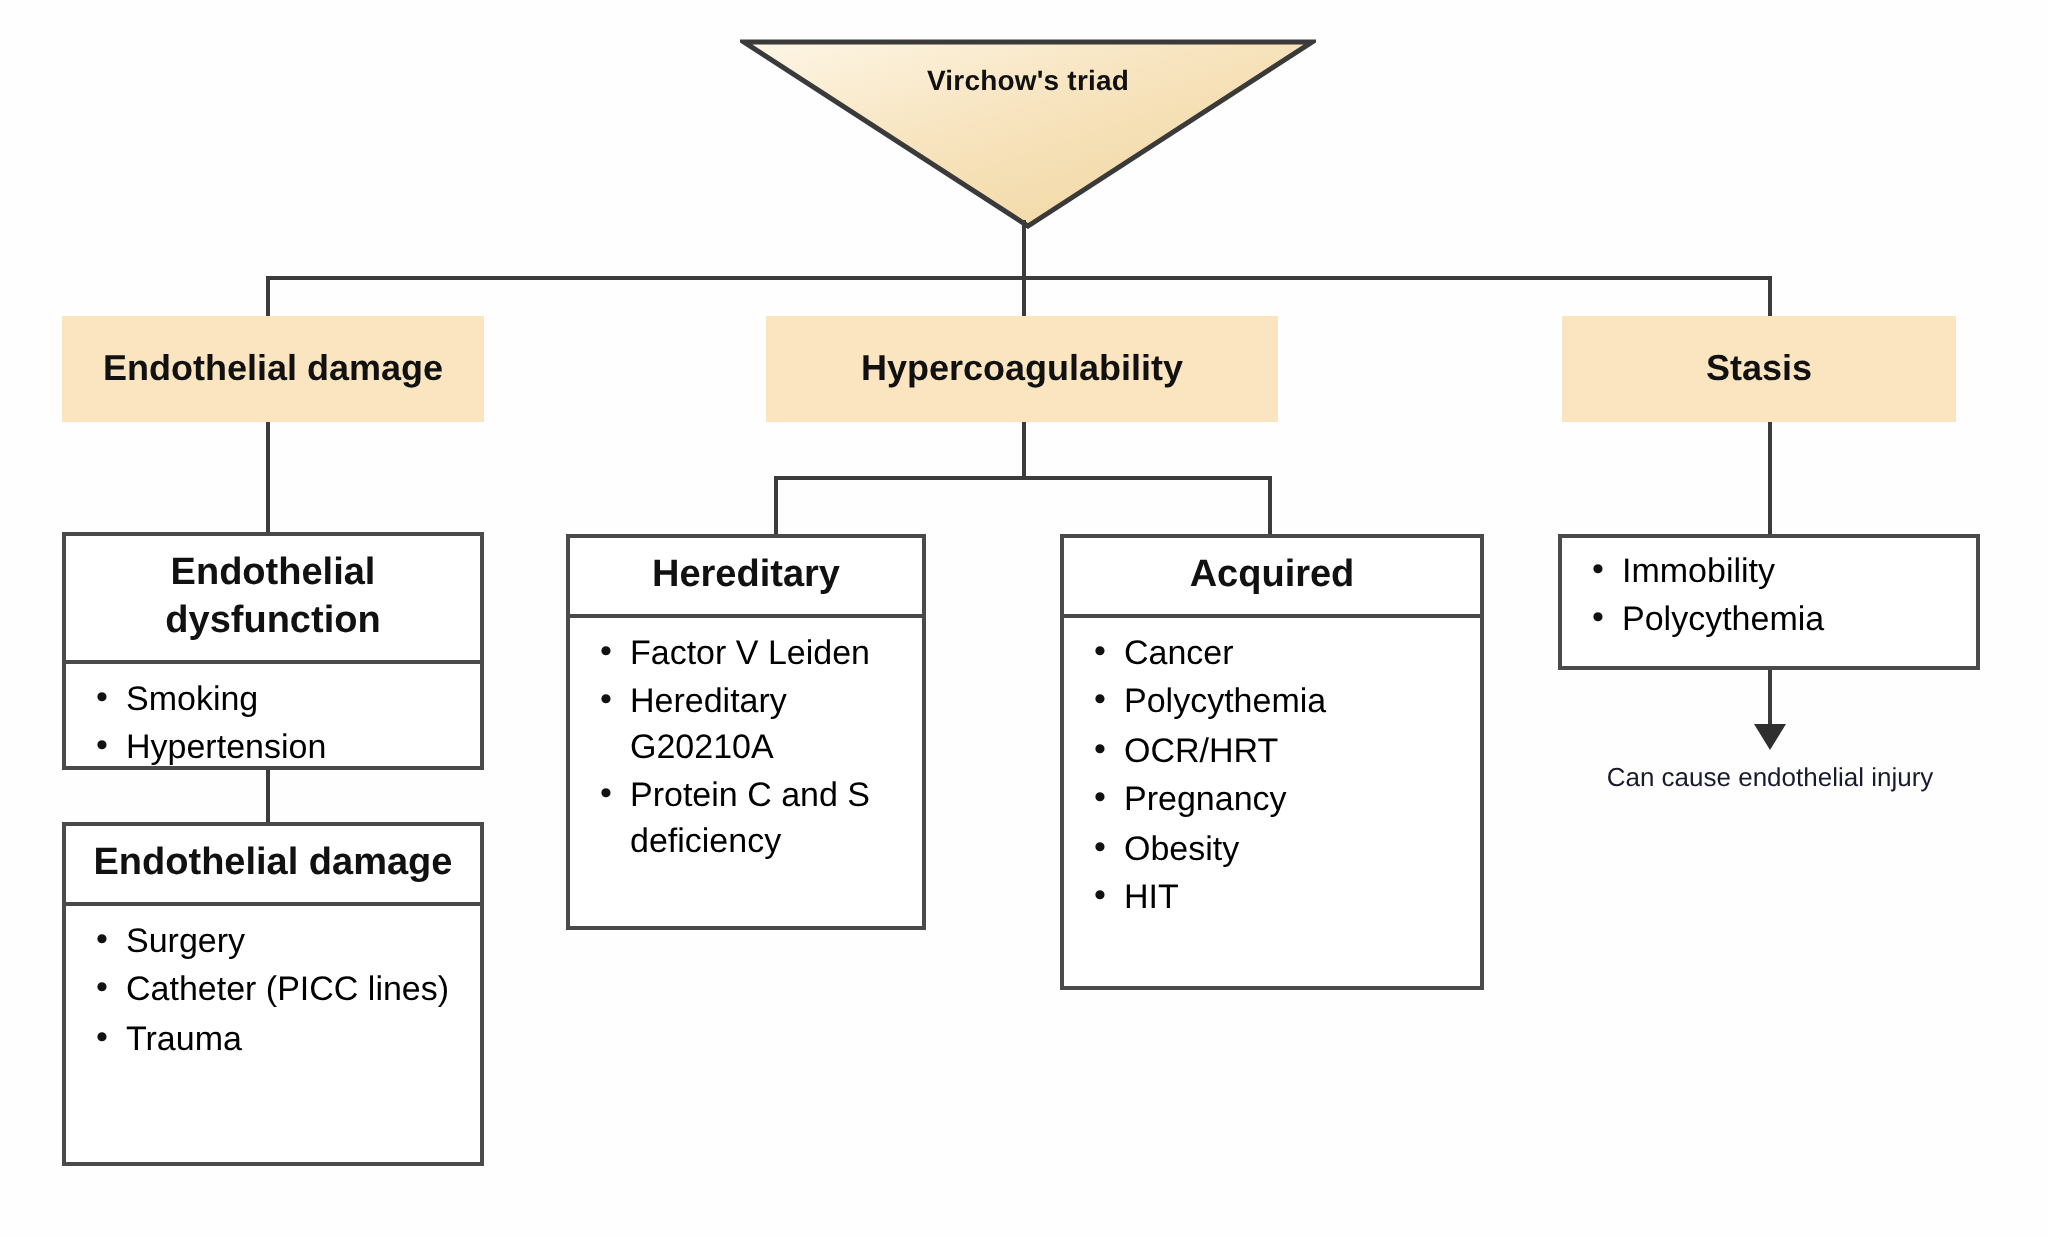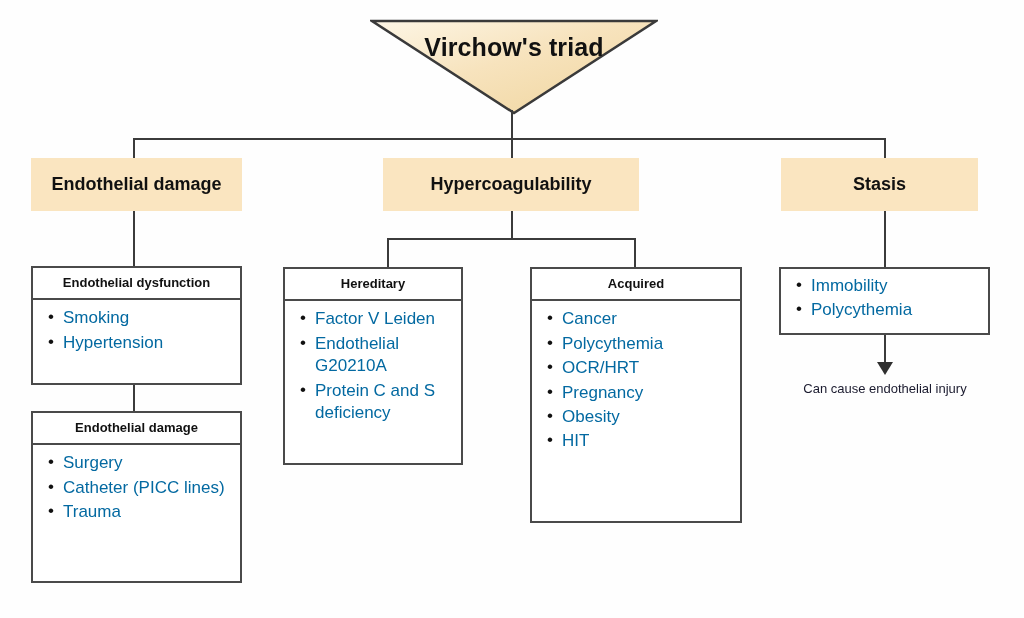--- a/index.html
+++ b/index.html
@@ -24,21 +24,21 @@
     width: 288px;
     height: 98px;
   }
   .triad-svg { display: block; }
   .triad-label {
     position: absolute;
     left: 0;
     top: 14px;
     width: 288px;
     text-align: center;
-    font-size: 25px;
+    font-size: 14px;
     font-weight: bold;
     color: #111111;
     line-height: 1.25;
     letter-spacing: 0.1px;
     pointer-events: none;
   }
 
   
   .ln {
     position: absolute;
@@ -73,38 +73,38 @@
   
   .box {
     position: absolute;
     border: 2px solid #4a4a4a;
     background: #ffffff;
     box-sizing: border-box;
   }
   .box-head {
     border-bottom: 2px solid #4a4a4a;
     text-align: center;
-    font-size: 13px;
+    font-size: 19px;
     font-weight: bold;
     color: #111111;
     line-height: 1.25;
     padding: 7px 4px 7px 4px;
   }
   .box-body {
     padding: 7px 6px 7px 10px;
   }
   ul.blist {
     margin: 0;
     padding: 0 0 0 20px;
     list-style: none;
   }
   ul.blist li {
     position: relative;
     font-size: 17px;
-    color: #0369a1;
+    color: #000000;
     line-height: 1.32;
     margin: 0 0 2px 0;
   }
   ul.blist li::before {
     content: "\2022";
     position: absolute;
     left: -15px;
     top: -1px;
     color: #111111;
     font-size: 17px;
@@ -186,27 +186,27 @@
         <li>Trauma</li>
       </ul>
     </div>
   </div>
 
   <div class="box" style="left:283px; top:267px; width:180px; height:198px;">
     <div class="box-head">Hereditary</div>
     <div class="box-body">
       <ul class="blist">
         <li>Factor V Leiden</li>
-        <li>Endothelial G20210A</li>
+        <li>Hereditary G20210A</li>
         <li>Protein C and S deficiency</li>
       </ul>
     </div>
   </div>
 
-  <div class="box" style="left:530px; top:267px; width:212px; height:256px;">
+  <div class="box" style="left:530px; top:267px; width:212px; height:228px;">
     <div class="box-head">Acquired</div>
     <div class="box-body">
       <ul class="blist">
         <li>Cancer</li>
         <li>Polycythemia</li>
         <li>OCR/HRT</li>
         <li>Pregnancy</li>
         <li>Obesity</li>
         <li>HIT</li>
       </ul>

